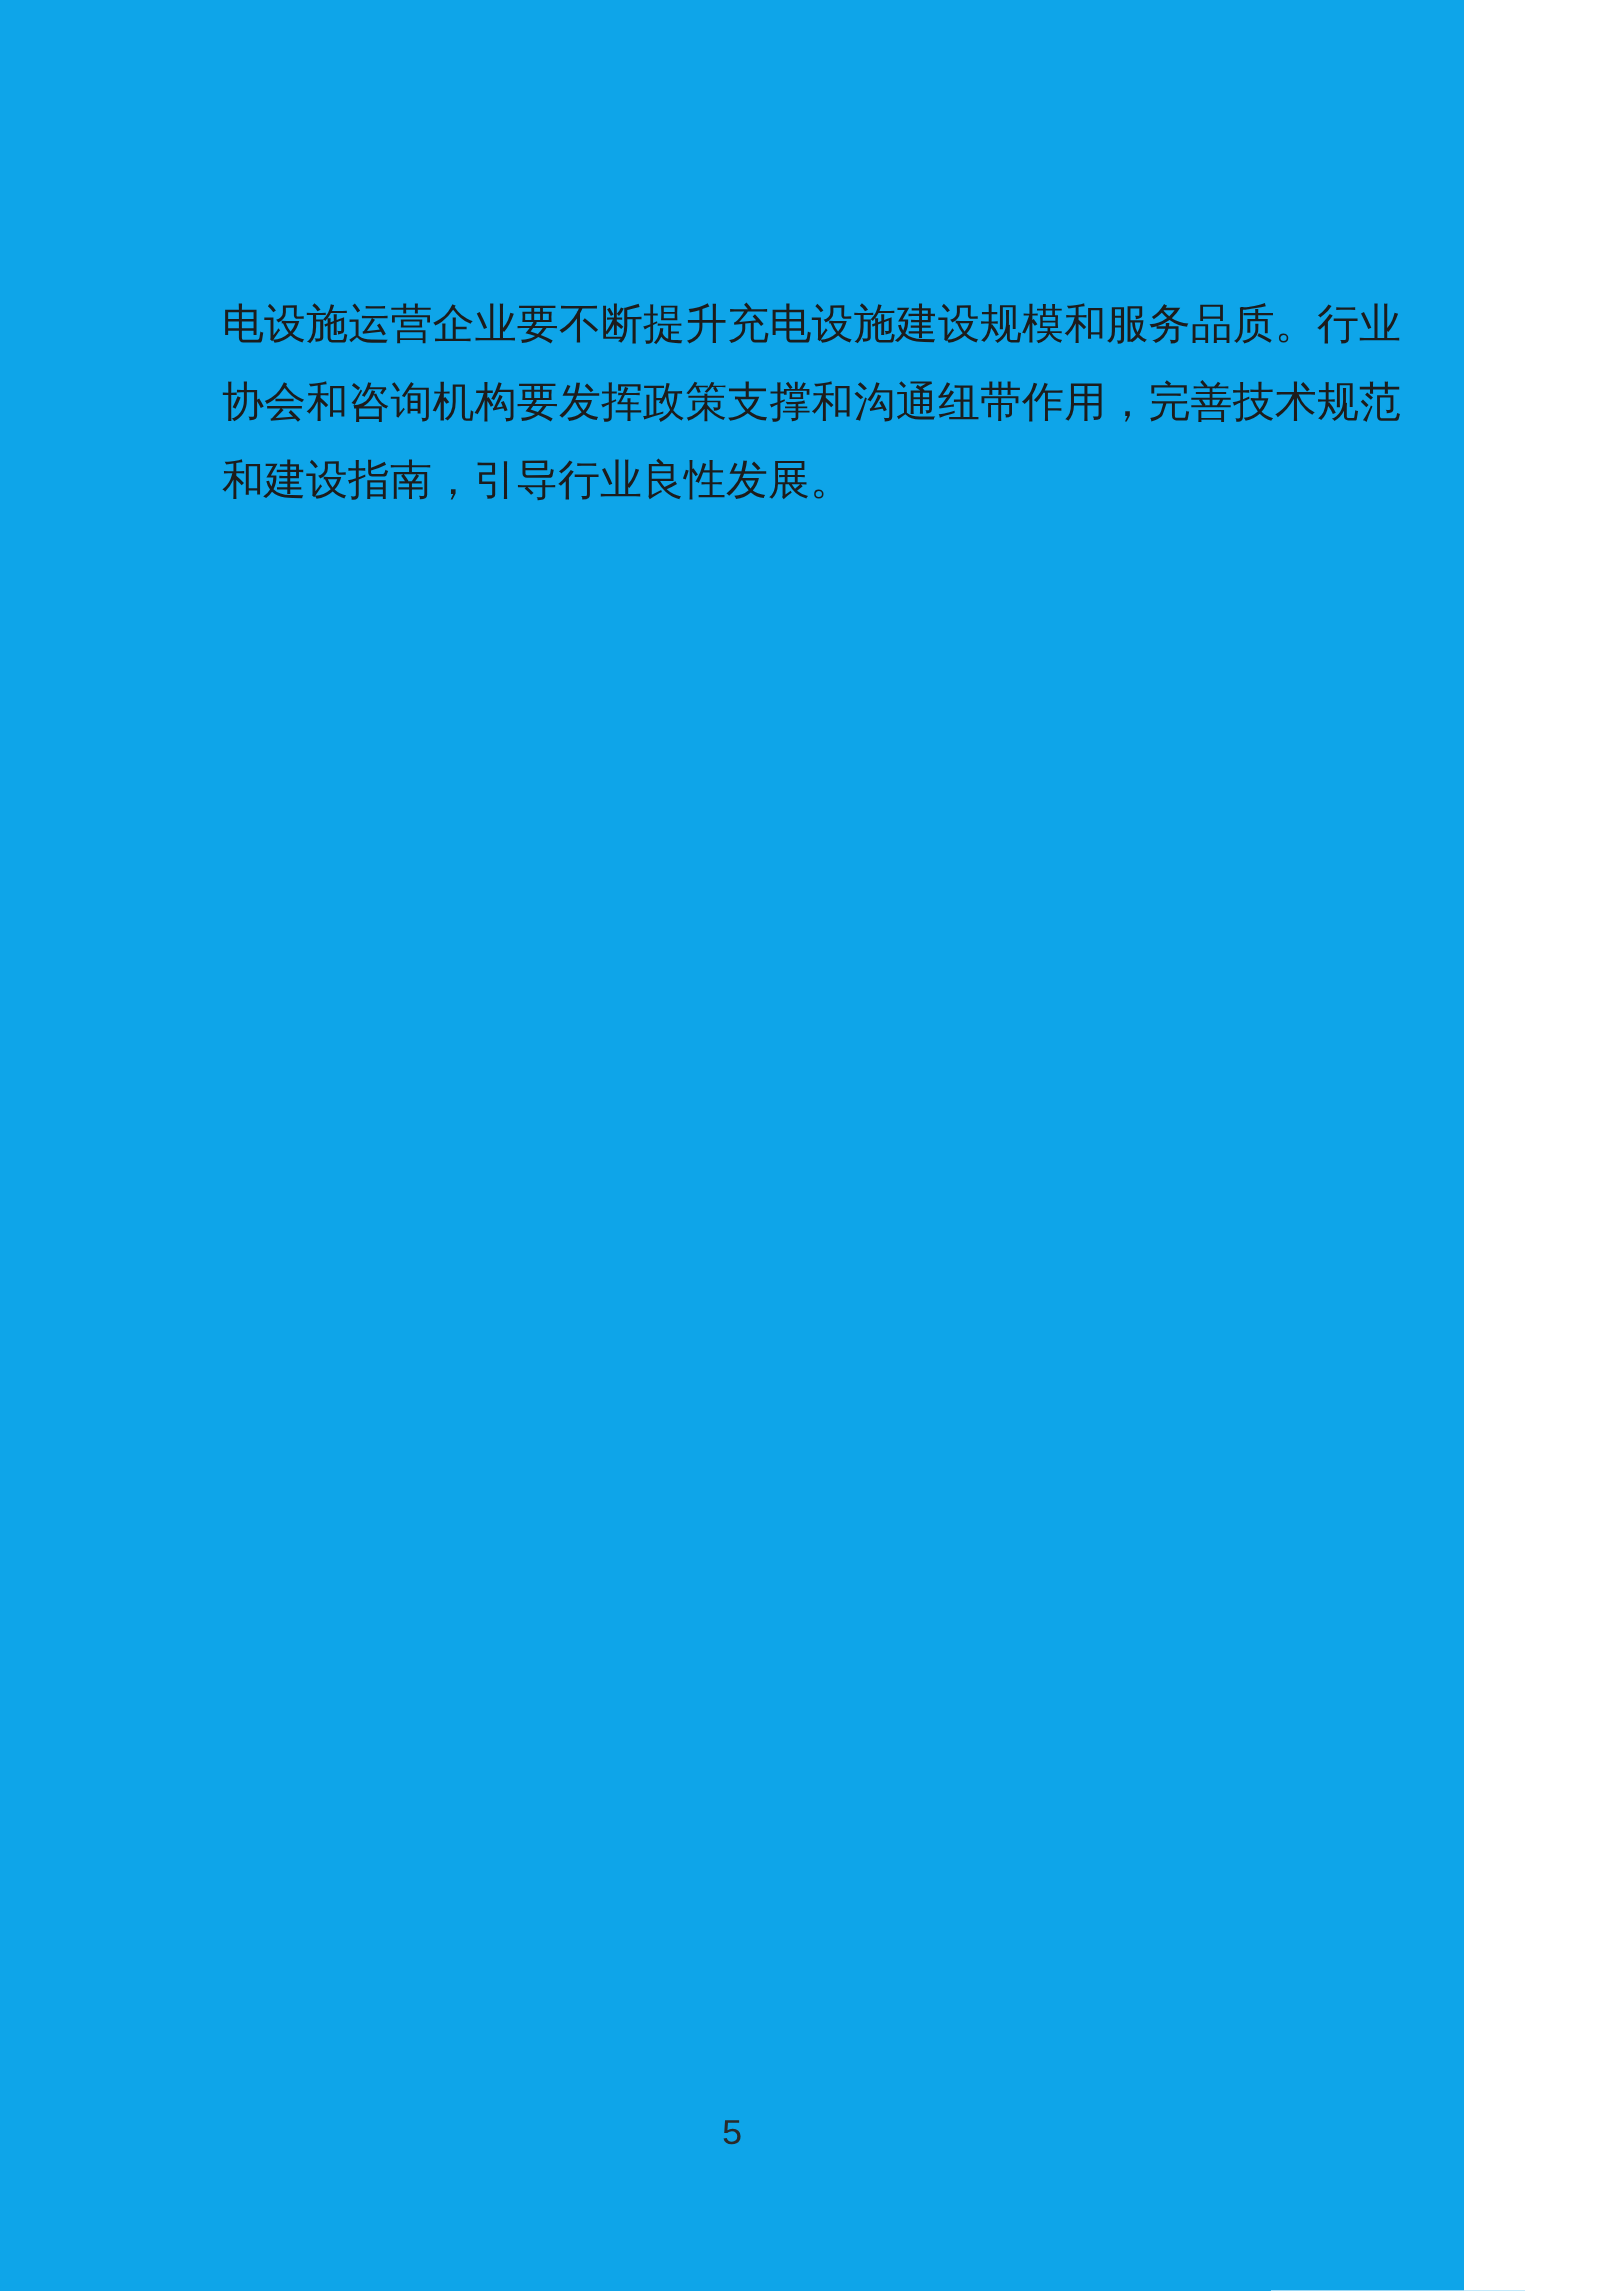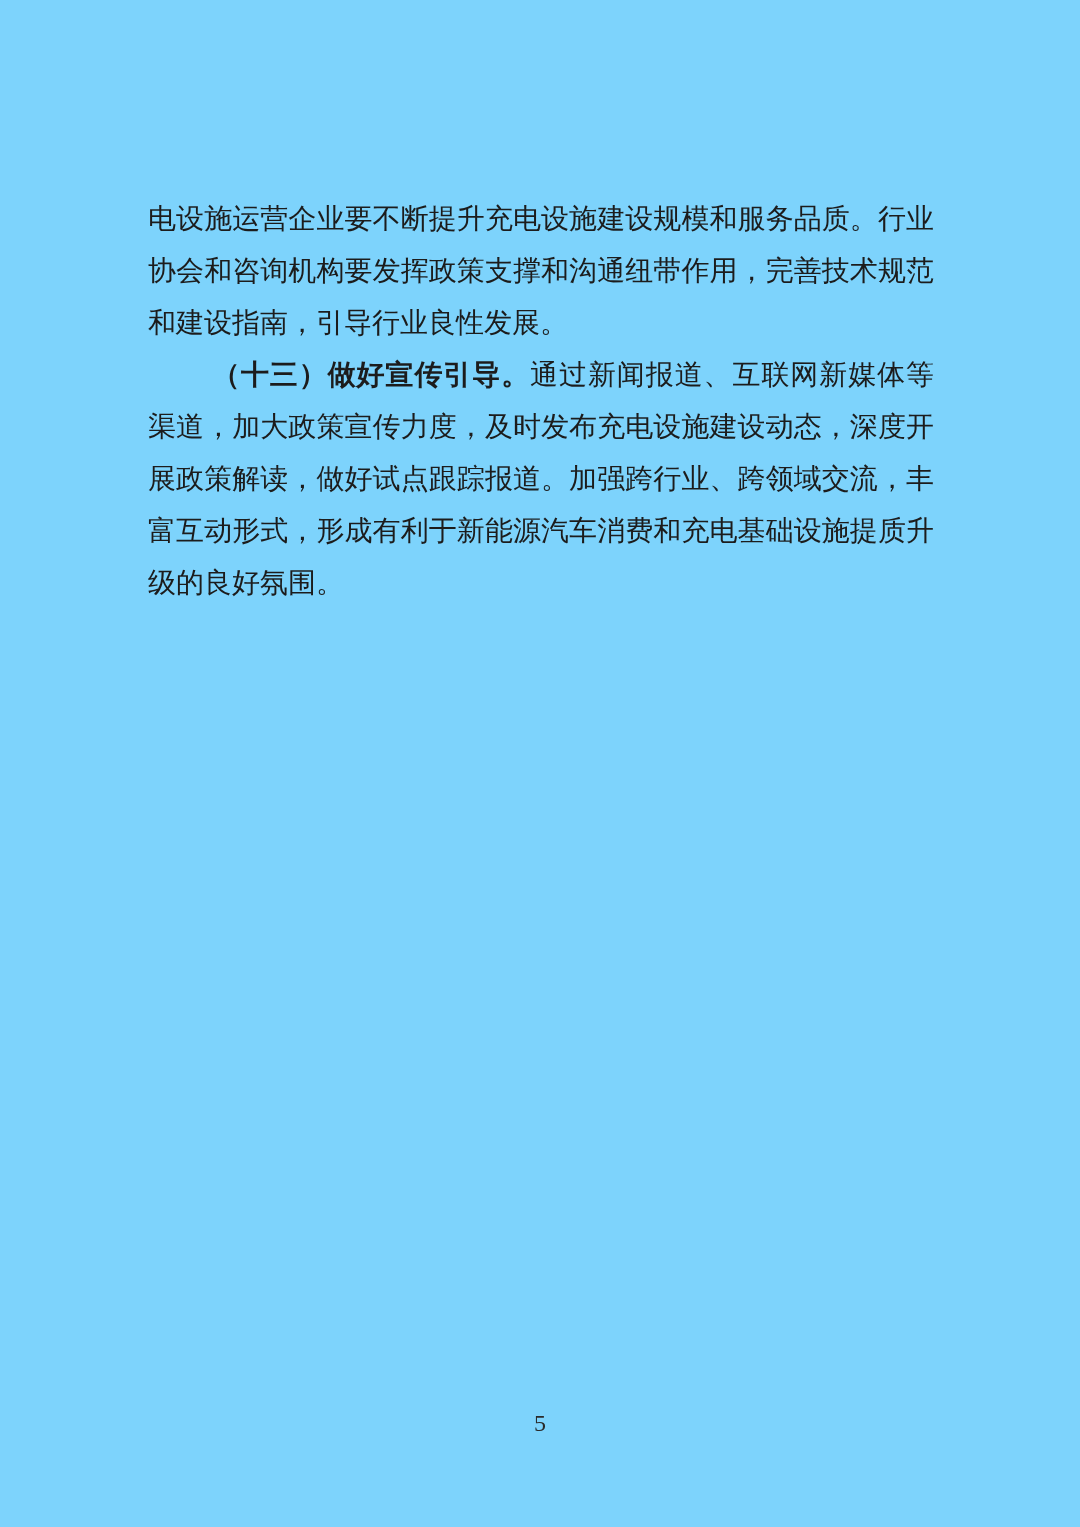--- a/index.html
+++ b/index.html
@@ -2,25 +2,25 @@
 <html><head>
 <meta charset="utf-8">
 <style>
   html, body {
     margin: 0;
     padding: 0;
     background: #ffffff;
   }
   .page {
     position: relative;
-    width: 1080px;
+    width: 976px;
     height: 1527px;
-    background: #7dd3fc;
+    background: #0ea5e9;
     overflow: hidden;
-    font-family: Liberation Serif, serif;
+    font-family: Liberation Mono, monospace;
   }
   .content {
     position: absolute;
     left: 148px;
     top: 193px;
     width: 786px;
     font-size: 28px;
     line-height: 52px;
     color: #1c1c1c;
     text-align: justify;
@@ -50,20 +50,17 @@
 <body>
 
 <div class="page">
   <div class="content">
 
     <p class="para">
       <span>电设施运营企业要不断提升充电设施建设规模和服务品质。行业协会和咨询机构要发挥政策支撑和沟通纽带作用，完善技术规范和建设指南，引导行业良性发展。</span>
     </p>
 
 
-    <p class="para indent">
-      <span class="lead">（十三）做好宣传引导。</span><span>通过新闻报道、互联网新媒体等渠道，加大政策宣传力度，及时发布充电设施建设动态，深度开展政策解读，做好试点跟踪报道。加强跨行业、跨领域交流，丰富互动形式，形成有利于新能源汽车消费和充电基础设施提质升级的良好氛围。</span>
-    </p>
 
   </div>
 
   <div class="page-number">5</div>
 </div>
 
 </body></html>

